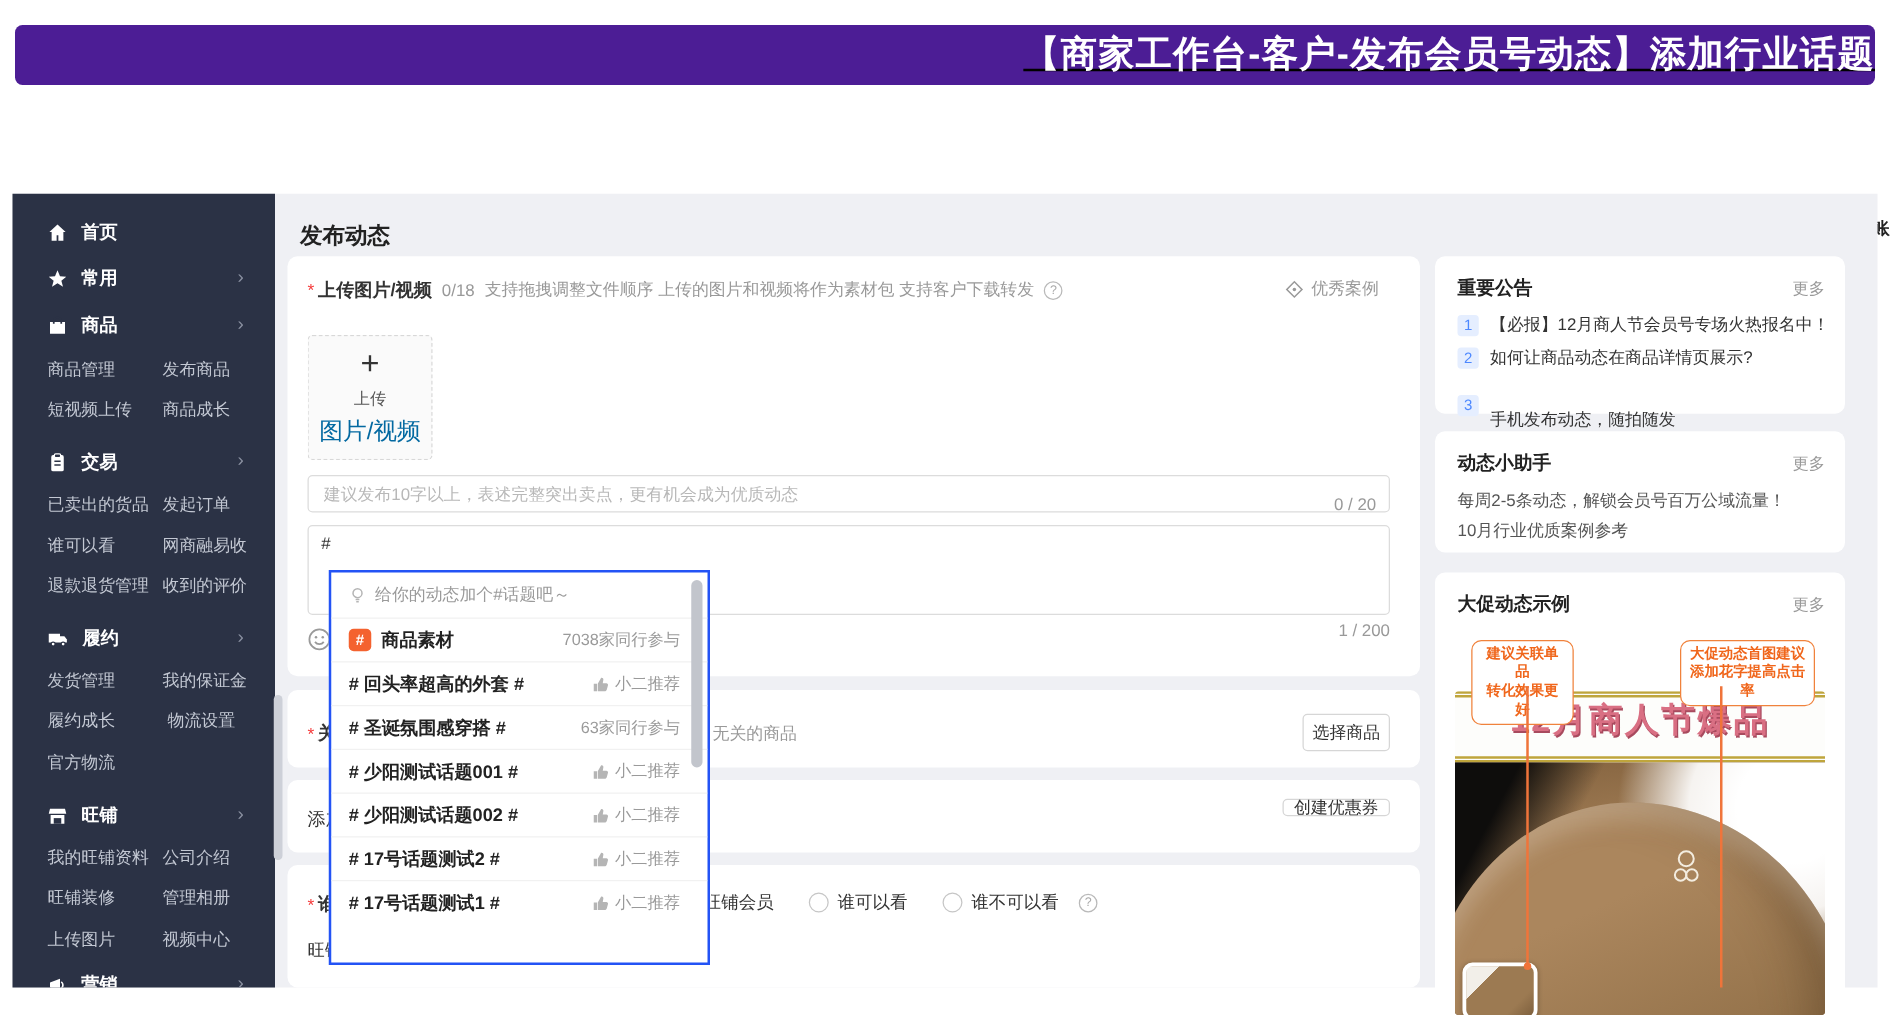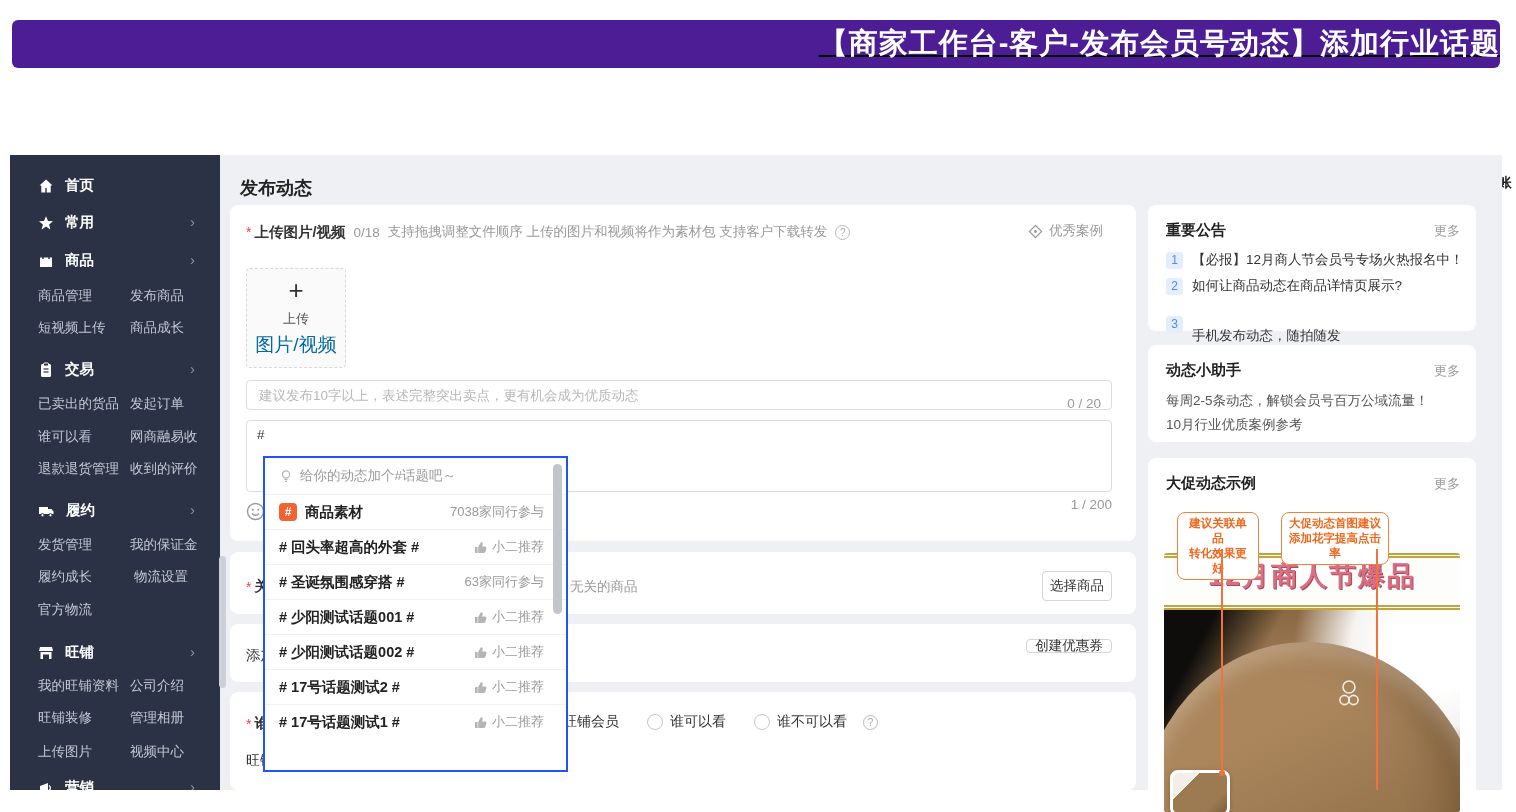--- a/index.html
+++ b/index.html
@@ -355,21 +355,21 @@
   </div>
 
   <div class="card" style="left:1148px;top:458px;width:328px;height:380px;">
     <span class="cardtitle" style="top:16px;">大促动态示例</span>
     <span class="more" style="top:17px;">更多</span>
   </div>
 
   <div class="callout" style="left:1177px;top:512px;width:82px;">
     <span>建议关联单品</span><br><span>转化效果更好</span>
   </div>
-  <div class="callout" style="left:1281px;top:512px;width:108px;">
+  <div class="callout" style="left:1344px;top:512px;width:108px;">
     <span>大促动态首图建议</span><br><span>添加花字提高点击率</span>
   </div>
 
   <div class="abs" style="left:1164px;top:553px;width:296px;height:259px;overflow:hidden;border-radius:3px;z-index:2;">
     <div style="height:57px;background:#fdfdfb;border-top:5px double #bfa53c;border-bottom:5px double #bfa53c;display:flex;justify-content:center;">
       <span style="font-size:27px;font-weight:800;color:#D96F83;letter-spacing:2px;text-shadow:1px 1px 0 #a84a5e;">12月商人节爆品</span>
     </div>
     <div style="position:relative;height:202px;
          background:
            radial-gradient(circle at 91% 18%, #ffffff 0 14%, rgba(255,255,255,0.92) 26%, rgba(255,255,255,0) 44%),

